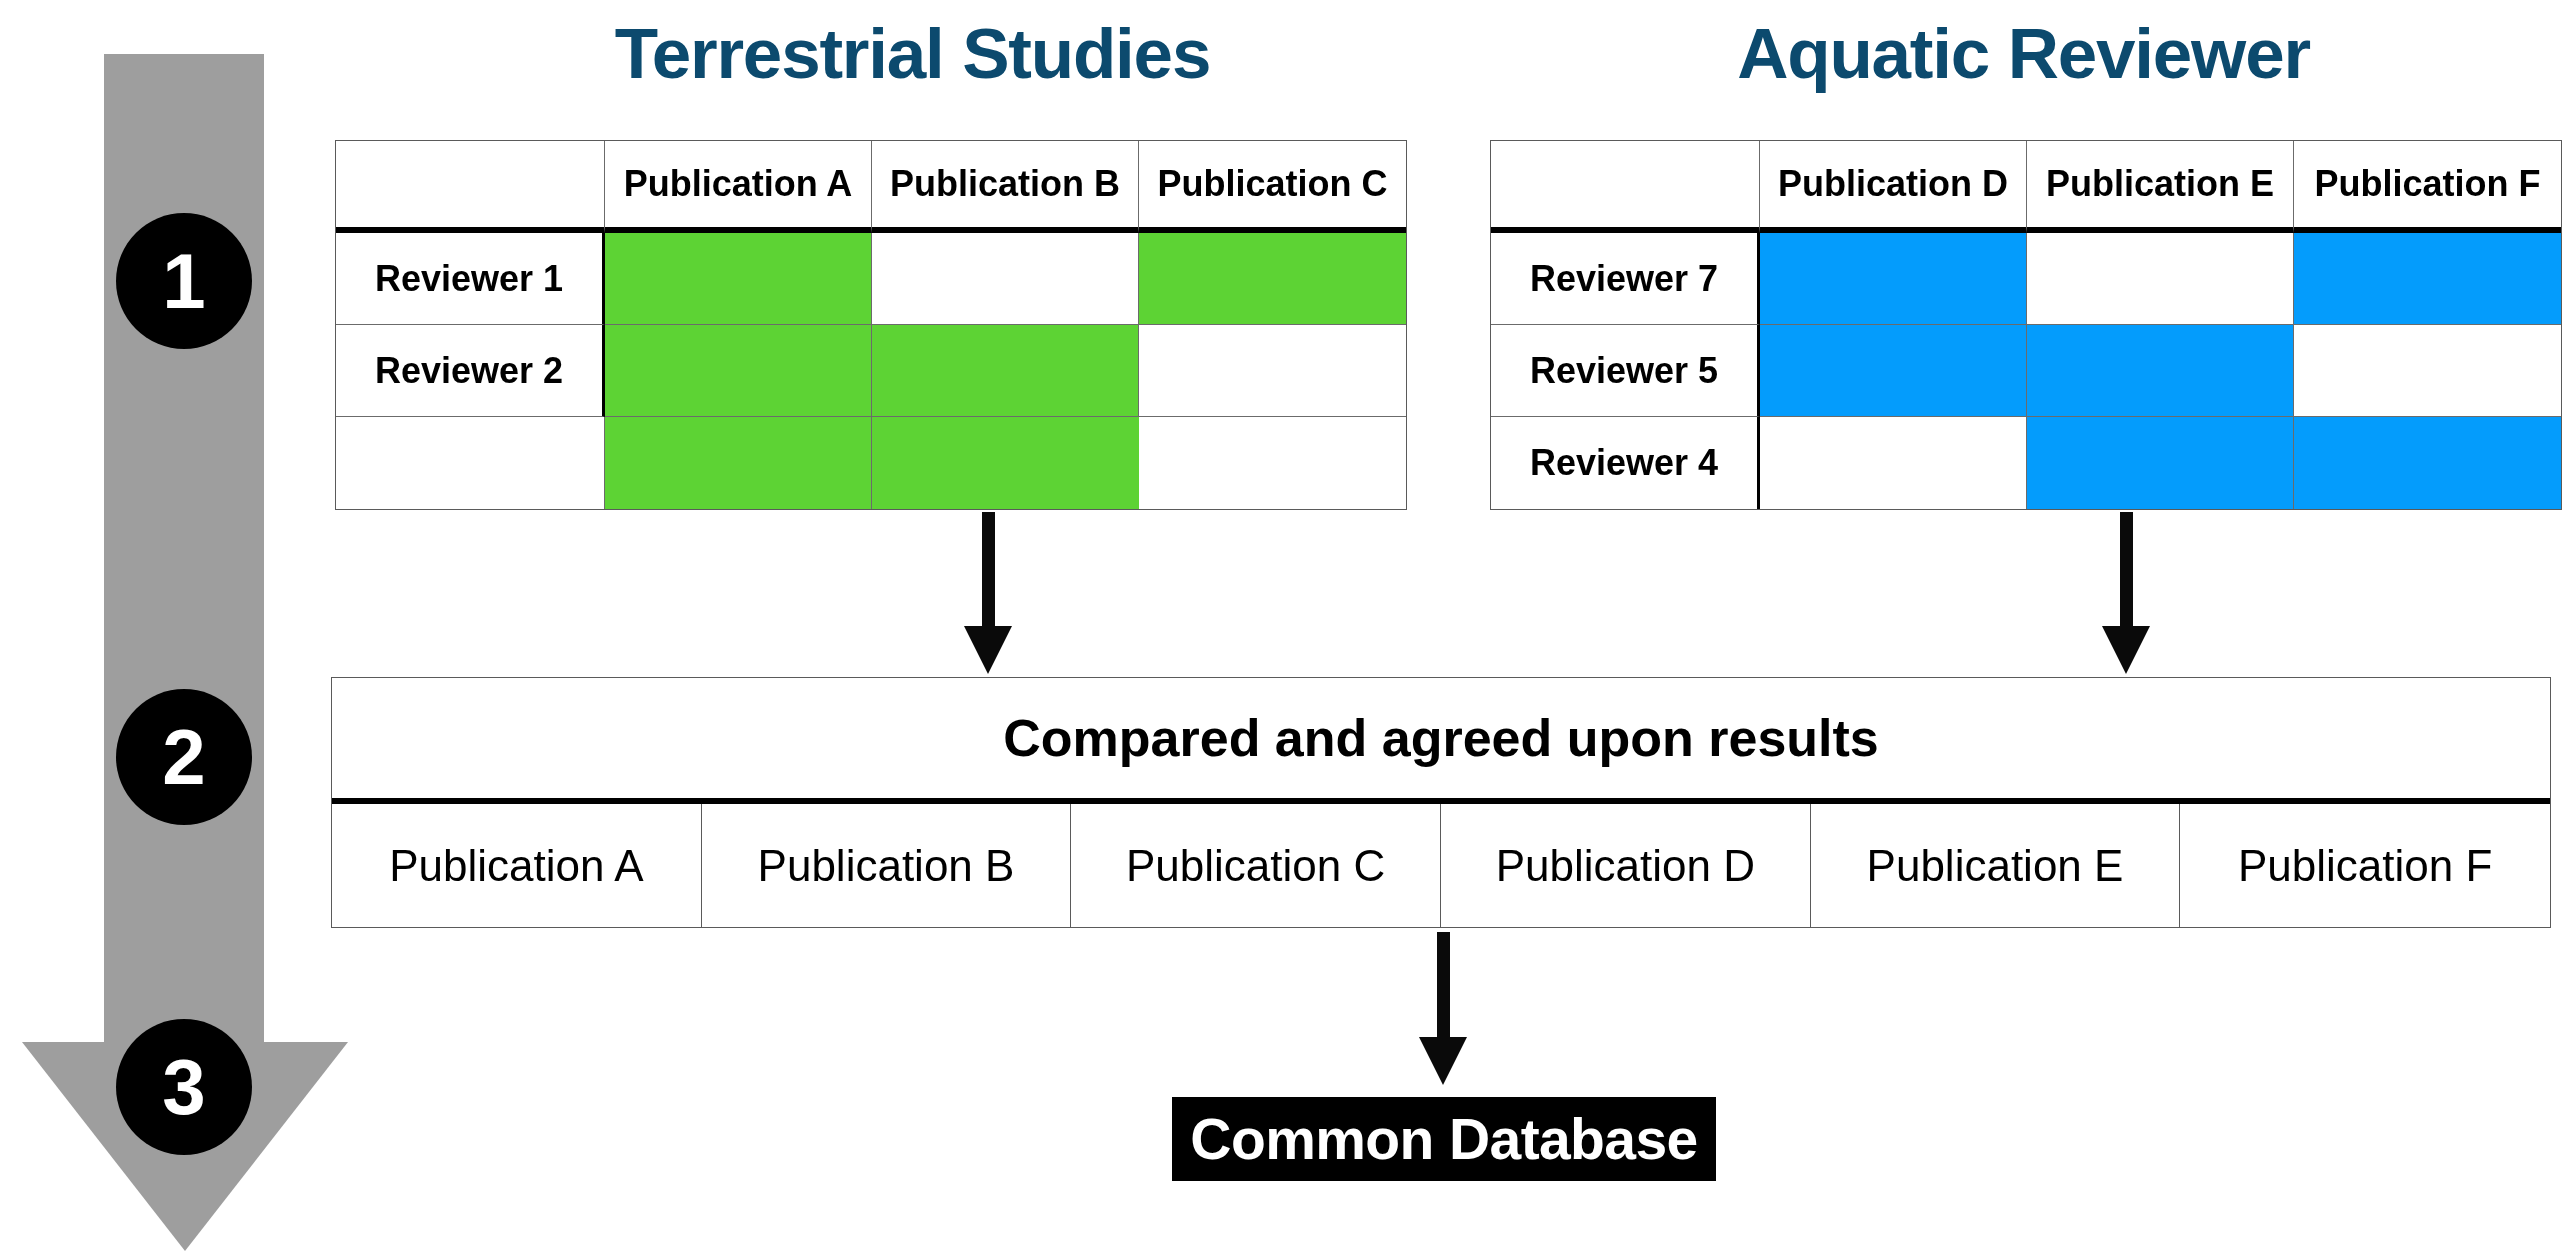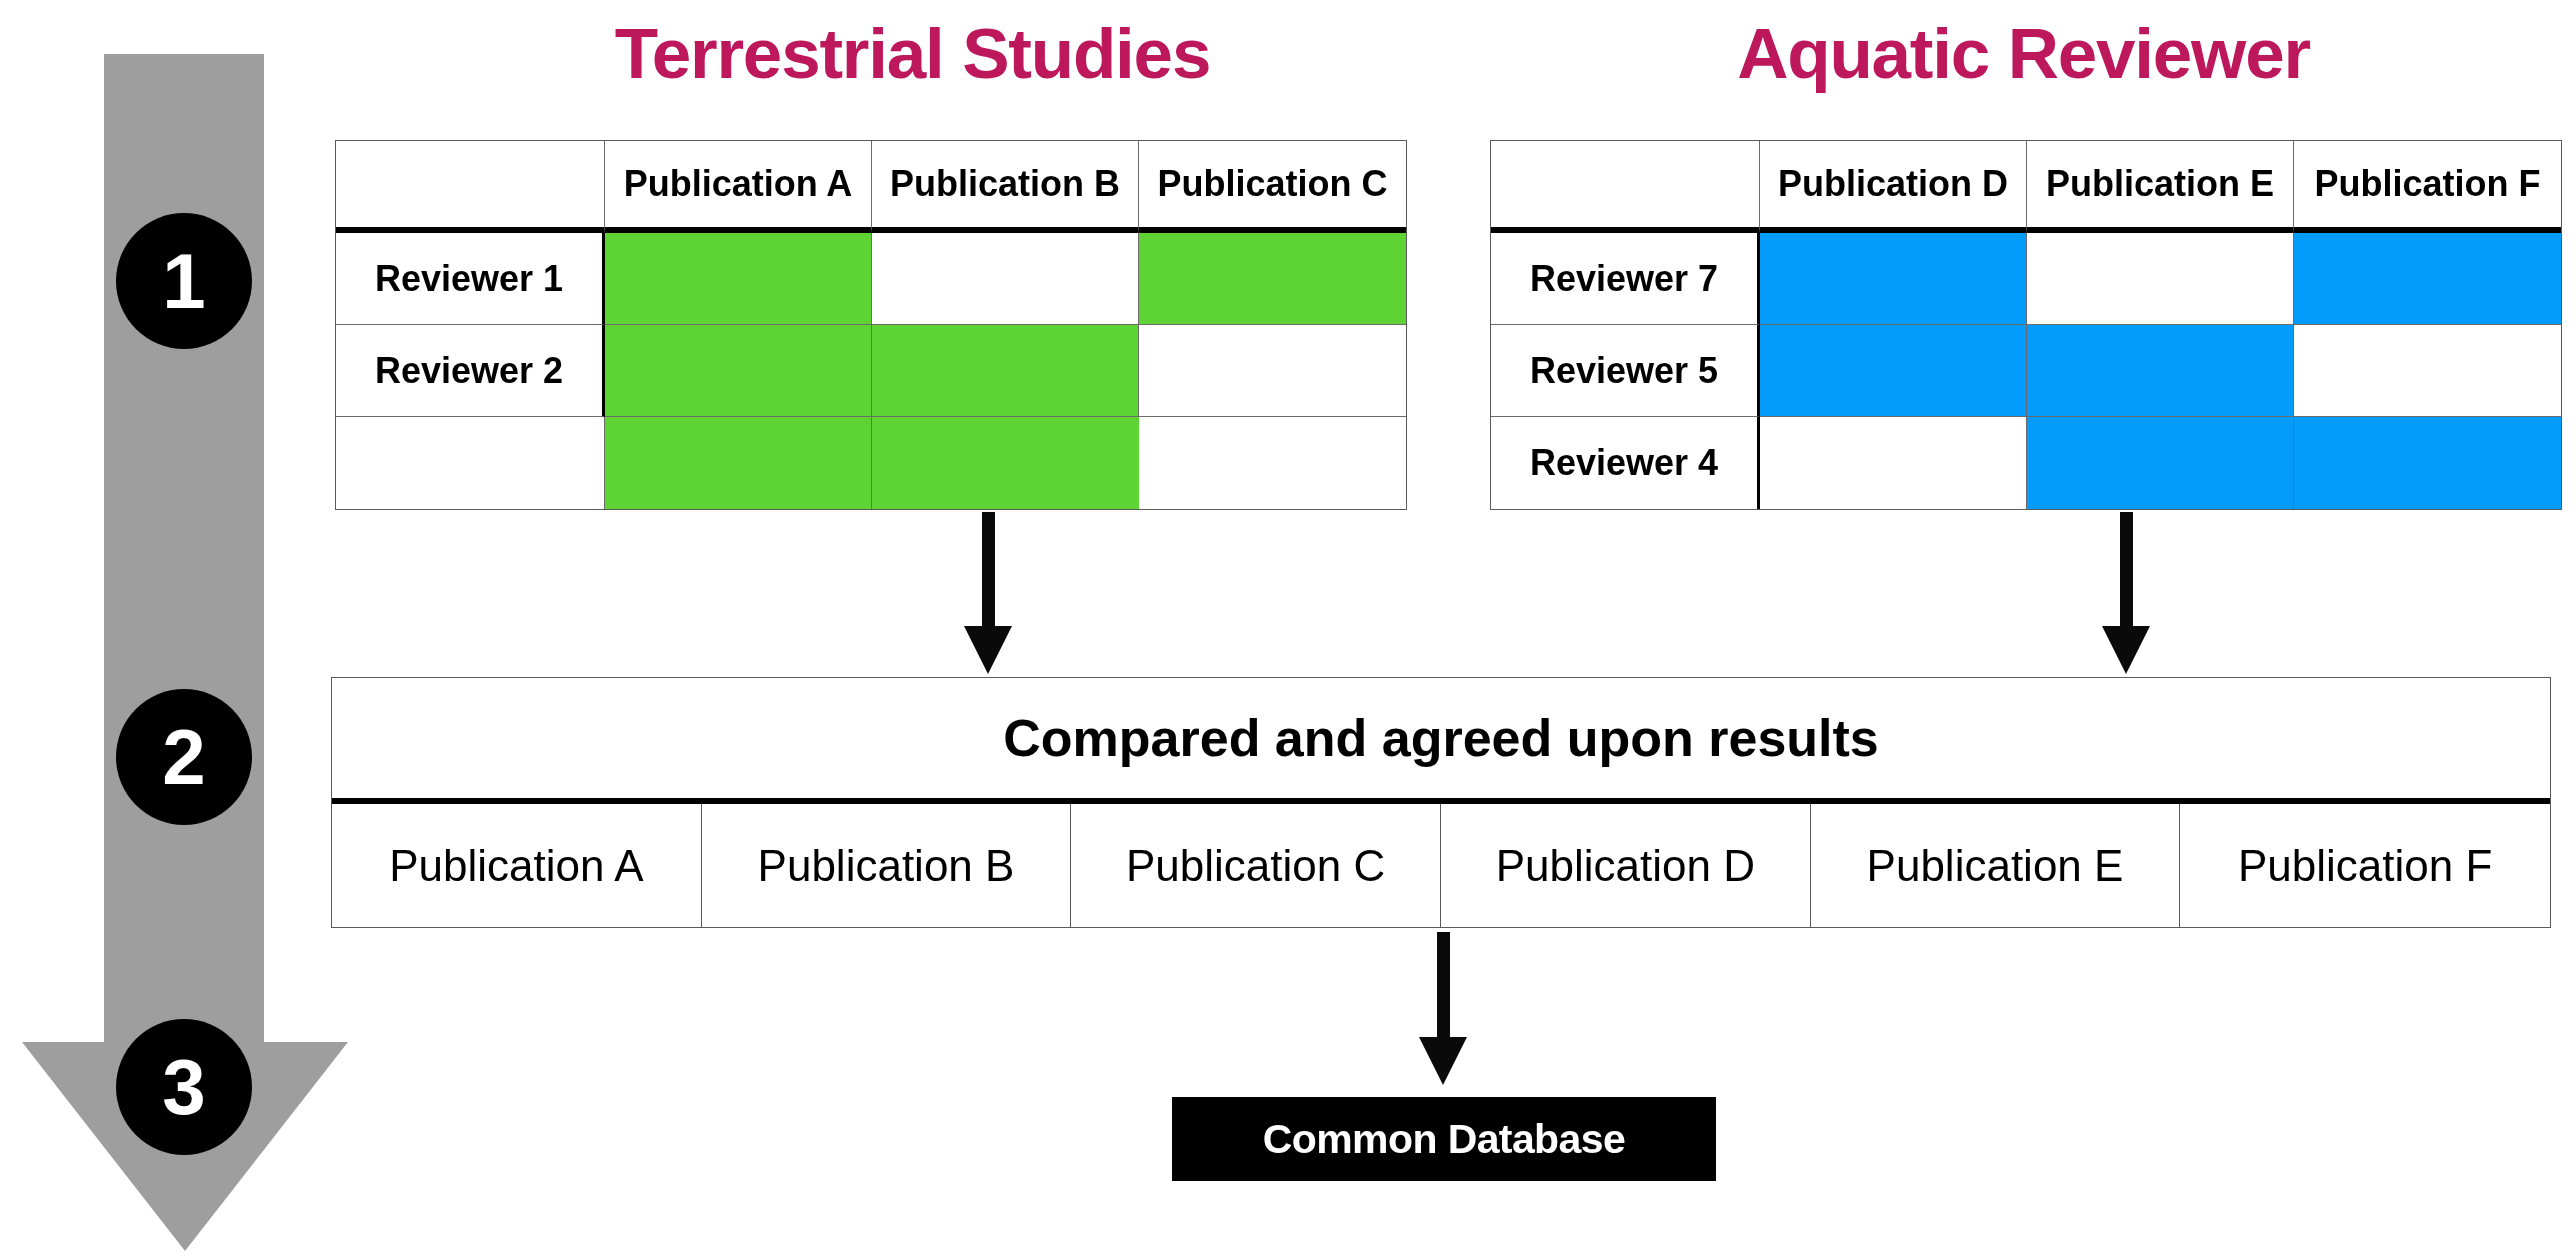--- a/index.html
+++ b/index.html
@@ -32,21 +32,21 @@
     font-size:78px;font-weight:bold;
   }
   .step-1{top:213px;}
   .step-2{top:689px;}
   .step-3{top:1019px;}
 
   
   .section-title{
     position:absolute;top:6px;height:96px;line-height:96px;
     font-size:71px;font-weight:bold;letter-spacing:-1.2px;
-    text-align:center;color:#be185d;white-space:nowrap;
+    text-align:center;color:#0c4a6e;white-space:nowrap;
   }
   .title-terrestrial{left:371px;width:1083px;}
   .title-aquatic{left:1488px;width:1071px;}
 
   
   .rev-table{
     position:absolute;top:140px;
     display:grid;
     grid-template-rows:92px 92px 92px 92px;
     border:1.8px solid #5a5a5a;
@@ -106,21 +106,21 @@
     box-sizing:border-box;white-space:nowrap;
   }
   .compare-cell:last-child{border-right:none;}
 
   
   .common-db{
     position:absolute;left:1172px;top:1097px;
     width:544px;height:84px;
     background:#000;color:#fff;
     display:flex;align-items:center;justify-content:center;
-    font-size:41px;font-weight:bold;letter-spacing:-0.6px;
+    font-size:57px;font-weight:bold;letter-spacing:-0.6px;
     white-space:nowrap;
   }
 </style>
 </head>
 <body>
 
 <div class="canvas">
 
   <div class="flow-bar"></div>
   <div class="flow-head"></div>

